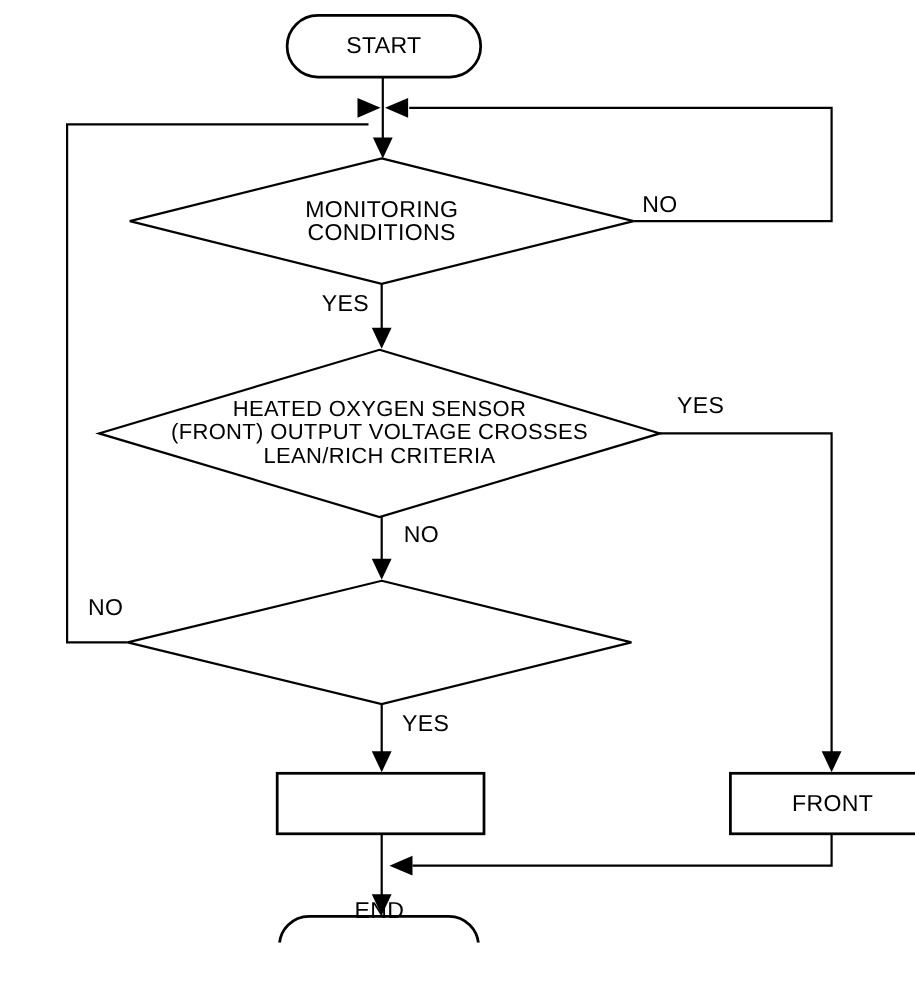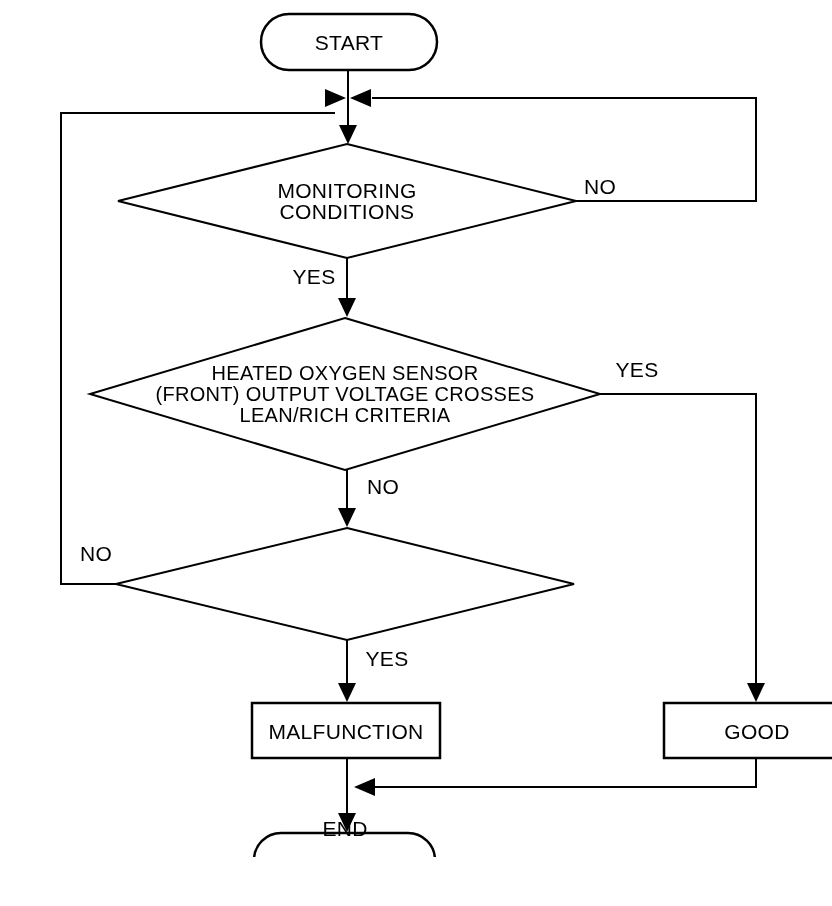--- a/index.html
+++ b/index.html
@@ -78,23 +78,22 @@
     <span>CONDITIONS</span>
   </div>
 
   <div class="lbl" style="left:303px; top:394px; font-size:20px;">
     <span>HEATED OXYGEN SENSOR</span>
     <span>(FRONT) OUTPUT VOLTAGE CROSSES</span>
     <span>LEAN/RICH CRITERIA</span>
   </div>
 
 
-  <div class="lbl" style="left:304px; top:731px;">MALFUNCTION</div>
 
-  <div class="lbl" style="left:715px; top:731px;">GOOD</div>
+  <div class="lbl" style="left:715px; top:731px;">FRONT</div>
 
   <div class="lbl" style="left:303px; top:828px;">END</div>
 
   <div class="lbl" style="left:558px; top:186px;">NO</div>
   <div class="lbl" style="left:272px; top:276px;">YES</div>
   <div class="lbl" style="left:595px; top:369px;">YES</div>
   <div class="lbl" style="left:341px; top:486px;">NO</div>
   <div class="lbl" style="left:54px; top:553px;">NO</div>
   <div class="lbl" style="left:345px; top:658px;">YES</div>
 

